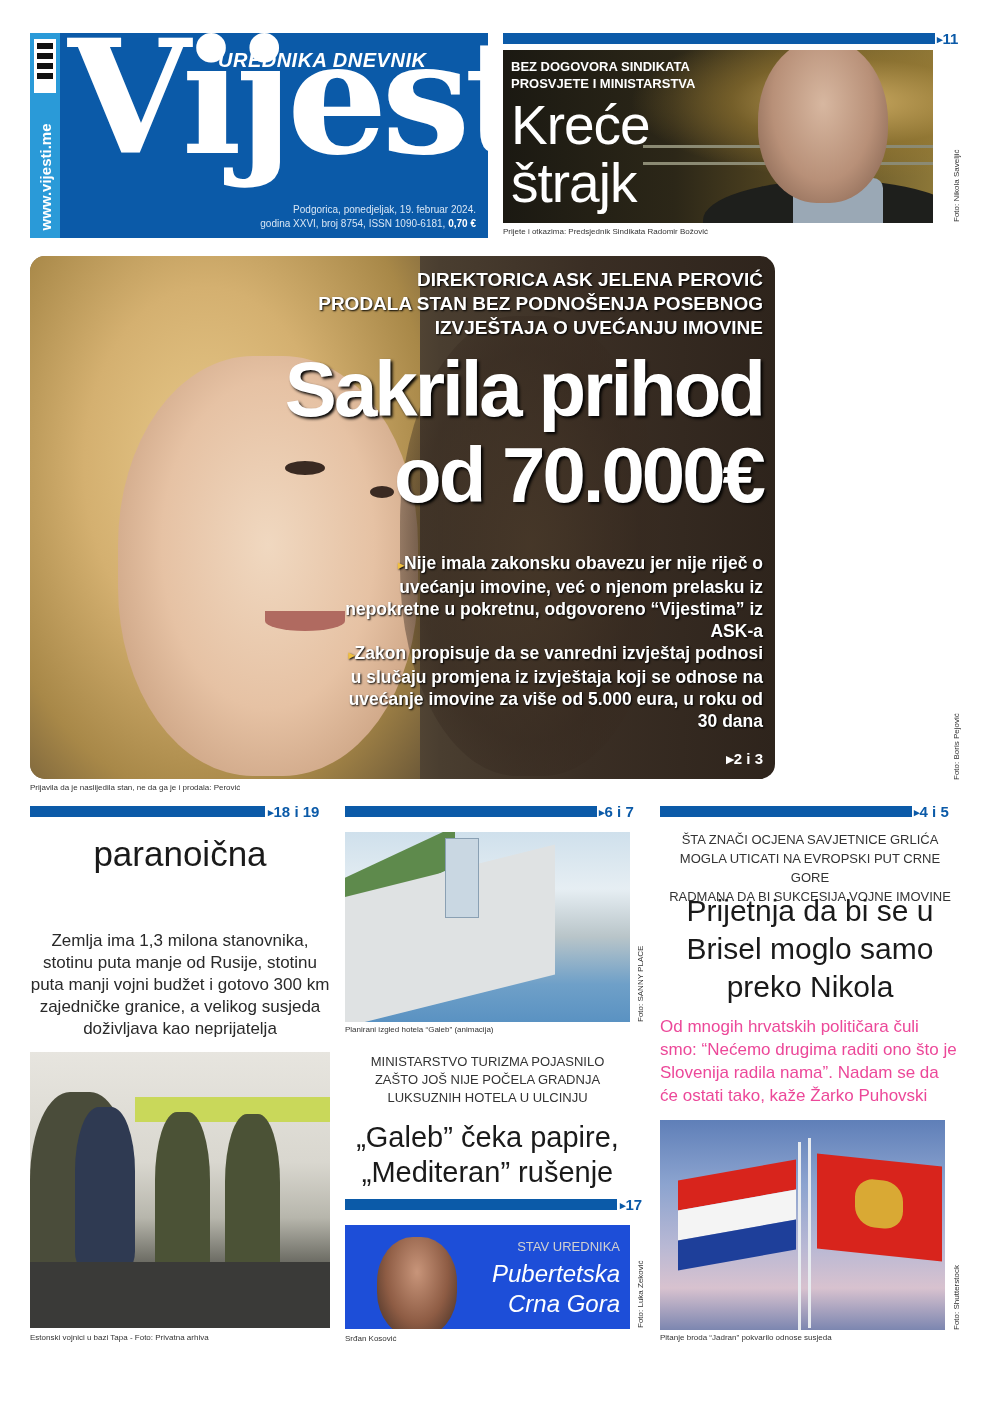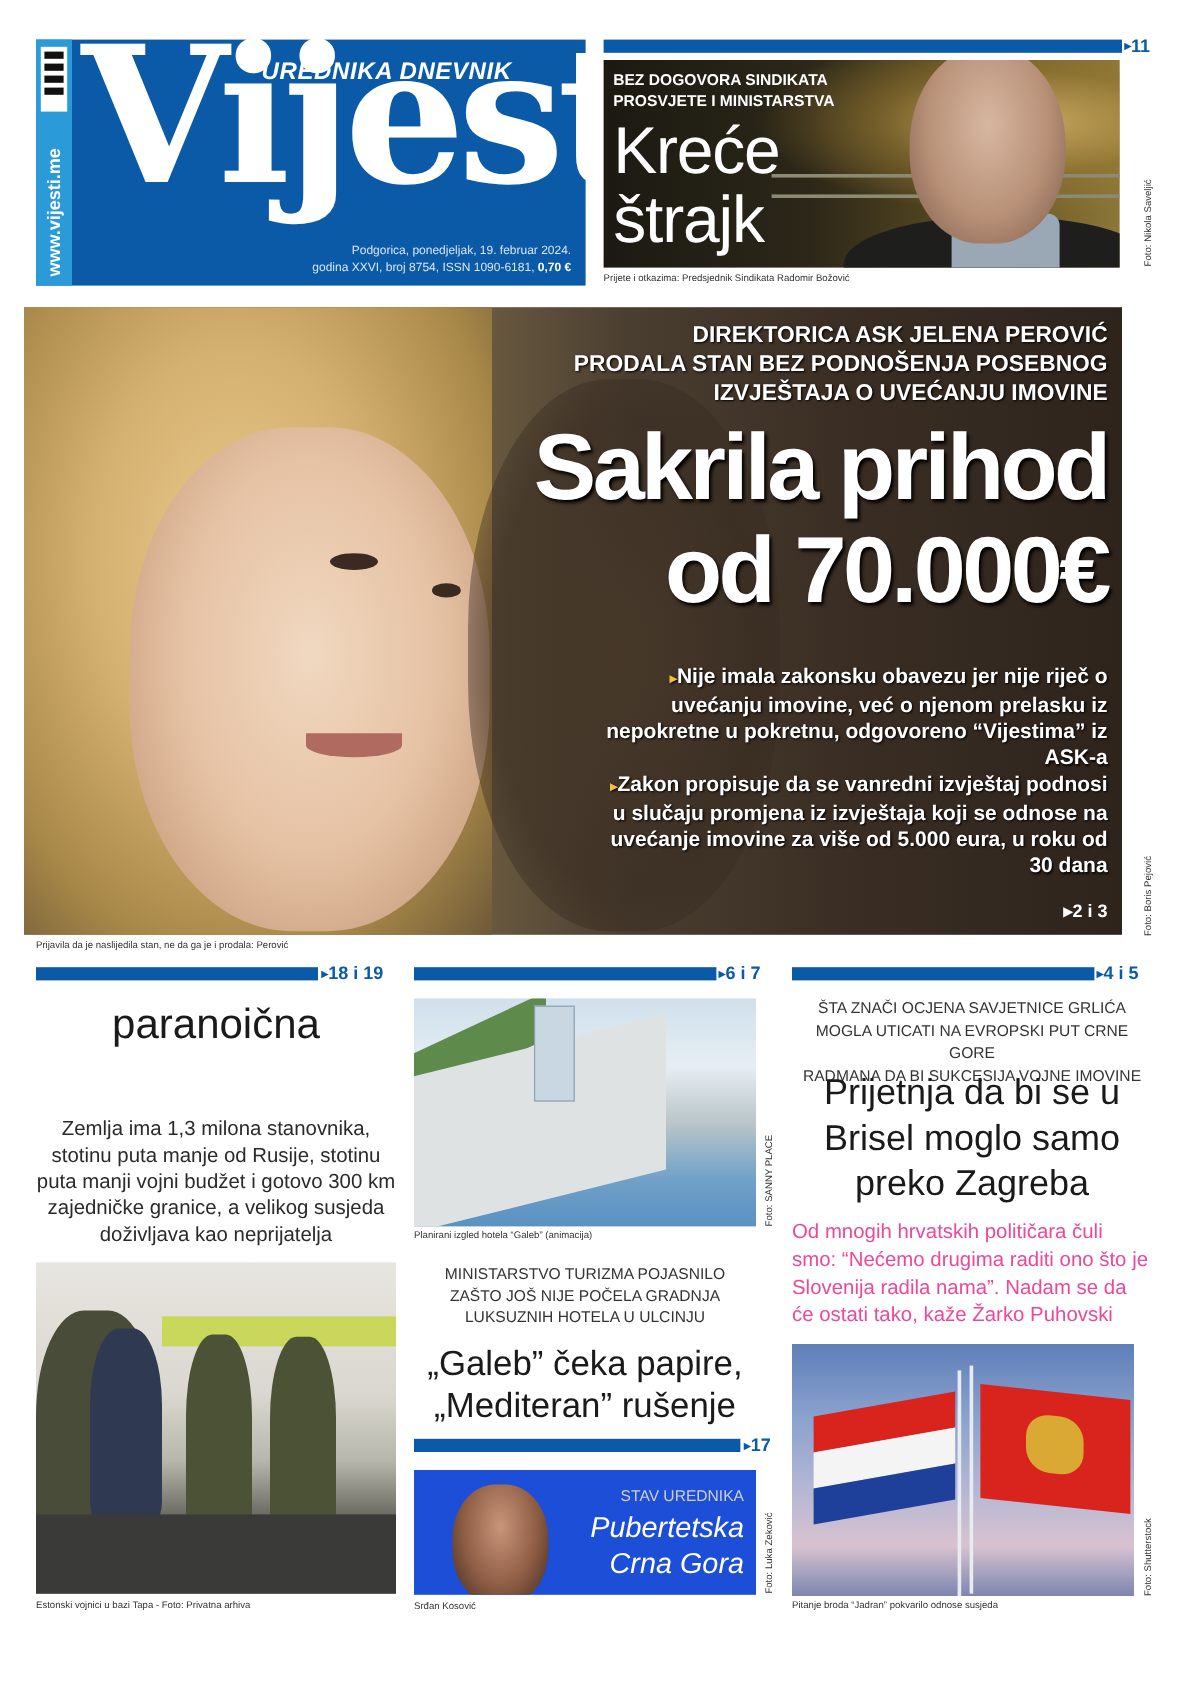--- a/index.html
+++ b/index.html
@@ -34,22 +34,22 @@
     background: radial-gradient(ellipse at 50% 40%, #d7b7a0 0%, #b89078 55%, #7a5a48 100%); }
   #strike-body { left: 200px; top: 130px; width: 260px; height: 80px; border-radius: 50% 50% 0 0; background: #1e1f1c; }
   #strike-collar { left: 290px; top: 128px; width: 90px; height: 60px; background: #9aa8b5; border-radius: 10px; }
   .rail { position:absolute; height:3px; background:#8b8a73; }
   #strike-kicker { left: 8px; top: 8px; color: #fff; font-weight: bold; font-size: 13px; line-height: 17px; }
   #strike-head { left: 8px; top: 46px; color: #fff; font-weight: normal; font-size: 55px; line-height: 58px; letter-spacing: -1px; }
   #strike-cap { left: 503px; top: 227px; font-size: 8px; color: #333; }
   .vcredit { position:absolute; transform: rotate(-90deg); transform-origin: left top; font-size: 8px; color:#333; white-space: nowrap; }
 
   
-  #main { left: 20px; top: 256px; width: 915px; height: 523px; overflow: hidden;
-    background: linear-gradient(90deg, #8a7650 0%, #7a6848 35%, #4a3e30 55%, #3a2e24 75%, #2e241c 100%); }
+  #main { left: 30px; top: 256px; width: 745px; height: 523px; overflow: hidden;
+    background: linear-gradient(90deg, #8a7650 0%, #7a6848 35%, #4a3e30 55%, #3a2e24 75%, #2e241c 100%); border-radius: 15px; }
   #main-hair { left: 0; top: 0; width: 390px; height: 523px;
     background: radial-gradient(ellipse at 45% 40%, #e8c98a 0%, #d4b070 40%, #a88848 75%, #6e5a38 100%); }
   #main-face { left: 88px; top: 100px; width: 300px; height: 420px; border-radius: 45% 45% 45% 45%;
     background: radial-gradient(ellipse at 50% 45%, #f0d8c0 0%, #e6c2a4 50%, #c9a080 85%, #a8825f 100%); }
   #main-eye1 { left: 255px; top: 205px; width: 40px; height: 14px; border-radius: 50%; background: #3a2a22; }
   #main-eye2 { left: 340px; top: 230px; width: 24px; height: 12px; border-radius: 50%; background: #3a2a22; }
   #main-lips { left: 235px; top: 355px; width: 80px; height: 20px; border-radius: 0 0 50% 50%; background: #b06a60; }
   #main-blur { left: 370px; top: 60px; width: 260px; height: 460px; border-radius: 45%;
     background: radial-gradient(ellipse, rgba(70,55,40,0.9) 0%, rgba(55,42,32,0.6) 60%, transparent 100%); }
   #main-kicker { right: 12px; top: 12px; width: 520px; color: #fff; font-weight: bold; font-size: 19px;
@@ -215,21 +215,21 @@
 <div class="abs bar" style="left:660px;top:806px;width:252px;"></div>
 <div class="abs bar-ref" style="left:914px;top:804px;"><span class="tri">▸</span><span>4 i 5</span></div>
 <div id="c3-kicker" class="abs">
   <div>ŠTA ZNAČI OCJENA SAVJETNICE GRLIĆA</div>
   <div>MOGLA UTICATI NA EVROPSKI PUT CRNE GORE</div>
   <div>RADMANA DA BI SUKCESIJA VOJNE IMOVINE</div>
 </div>
 <div id="c3-head" class="abs">
   <div>Prijetnja da bi se u</div>
   <div>Brisel moglo samo</div>
-  <div>preko Zagreba</div>
+  <div>preko Nikola</div>
 </div>
 <div id="c3-body" class="abs">Od mnogih hrvatskih političara čuli smo: “Nećemo drugima raditi ono što je Slovenija radila nama”. Nadam se da će ostati tako, kaže Žarko Puhovski</div>
 <div id="c3-photo" class="abs">
   <div class="pole" style="left:138px;"></div>
   <div class="pole" style="left:148px;top:18px;"></div>
   <div id="flag-hr" class="abs">
     <div style="background:#d8241c;"></div>
     <div style="background:#f4f4f4;"></div>
     <div style="background:#1e3f9a;"></div>
   </div>

